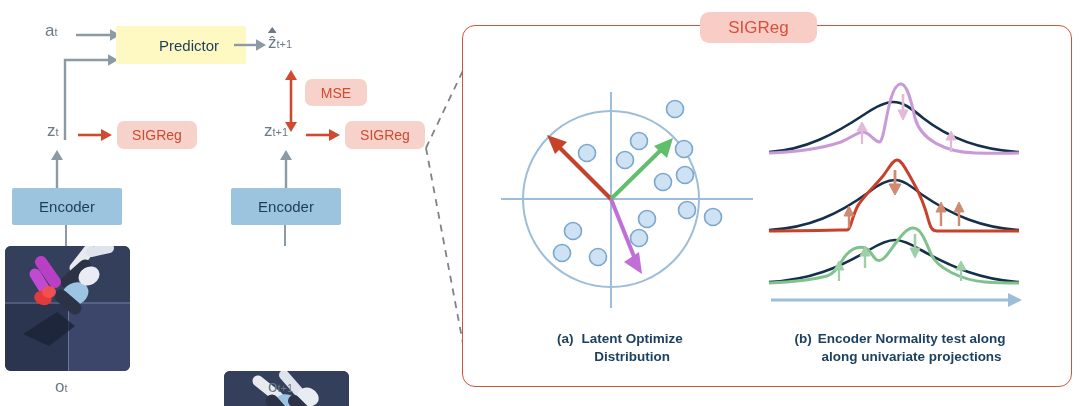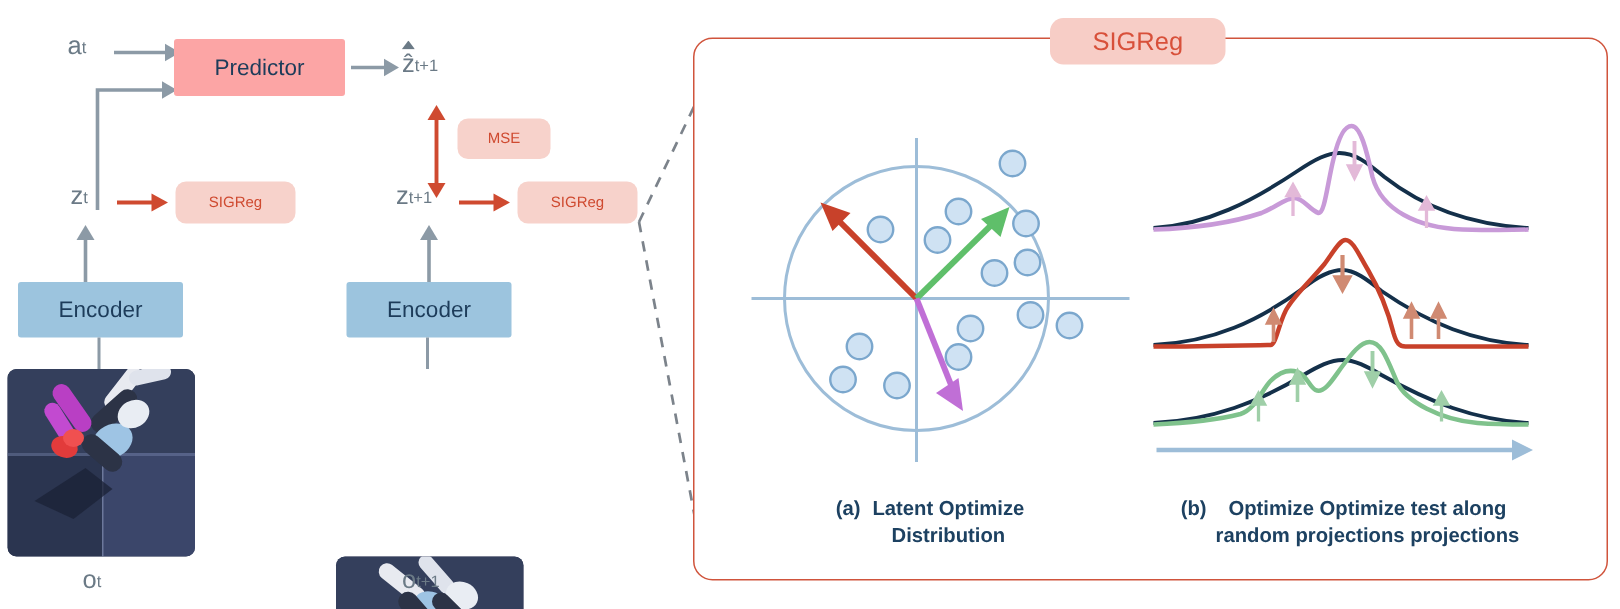--- a/index.html
+++ b/index.html
@@ -6,27 +6,27 @@
   body{width:1080px;height:406px;position:relative;overflow:hidden;
        font-family:"Liberation Sans","DejaVu Sans",sans-serif;}
   .root{position:absolute;left:0;top:0;width:1080px;height:406px;}
   .abs{position:absolute;}
 
   
   .nodebox{
     display:flex;align-items:center;justify-content:center;
     color:#1d3c5a;font-size:15px;border-radius:2px;white-space:nowrap;
   }
-  .predictor-box{background:#fca5a5;}
+  .predictor-box{background:#fef9c3;padding-left:16px;}
   .encoder-box{background:#9cc4de;justify-content:center;}
 
   .badge{
     display:flex;align-items:center;justify-content:center;
     background:#f7d2cb;color:#cf4a30;border-radius:7px;
-    font-size:10px;white-space:nowrap;
+    font-size:14px;white-space:nowrap;
   }
   .badge-title{
     background:#f7cdc6;color:#d8503a;font-size:17px;border-radius:9px;
   }
 
   .vlabel{
     color:#6b7a86;font-size:17px;white-space:nowrap;
     display:flex;align-items:flex-end;line-height:1;
   }
   .vlabel sub{font-size:11px;line-height:1;padding-bottom:1px;}
@@ -323,18 +323,18 @@
     <span class="caption">(a)</span>
     <span class="caption">
       <span>Latent Optimize</span><br>
       <span>Distribution</span>
     </span>
   </div>
 
   <div class="abs" style="left:760px;top:330px;width:280px;display:flex;justify-content:center;gap:6px;">
     <span class="caption">(b)</span>
     <span class="caption">
-      <span>Optimize Optimize test along</span><br>
-      <span>random projections projections</span>
+      <span>Encoder Normality test along</span><br>
+      <span>along univariate projections</span>
     </span>
   </div>
 
 </div>
 
 </body></html>

